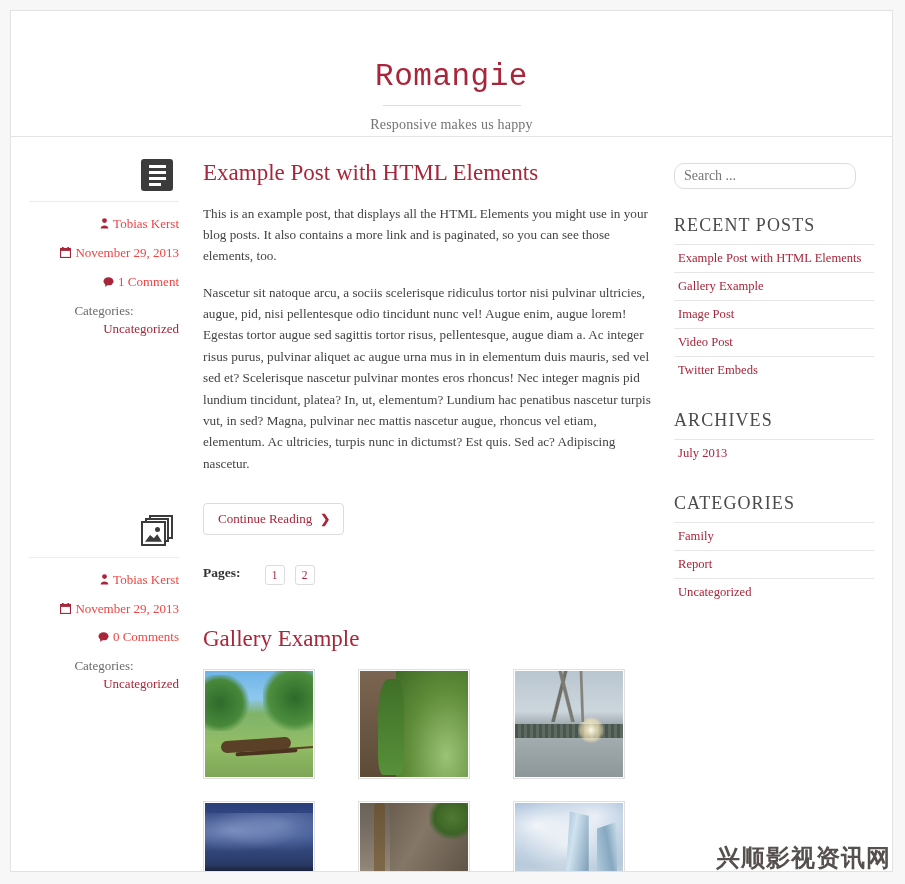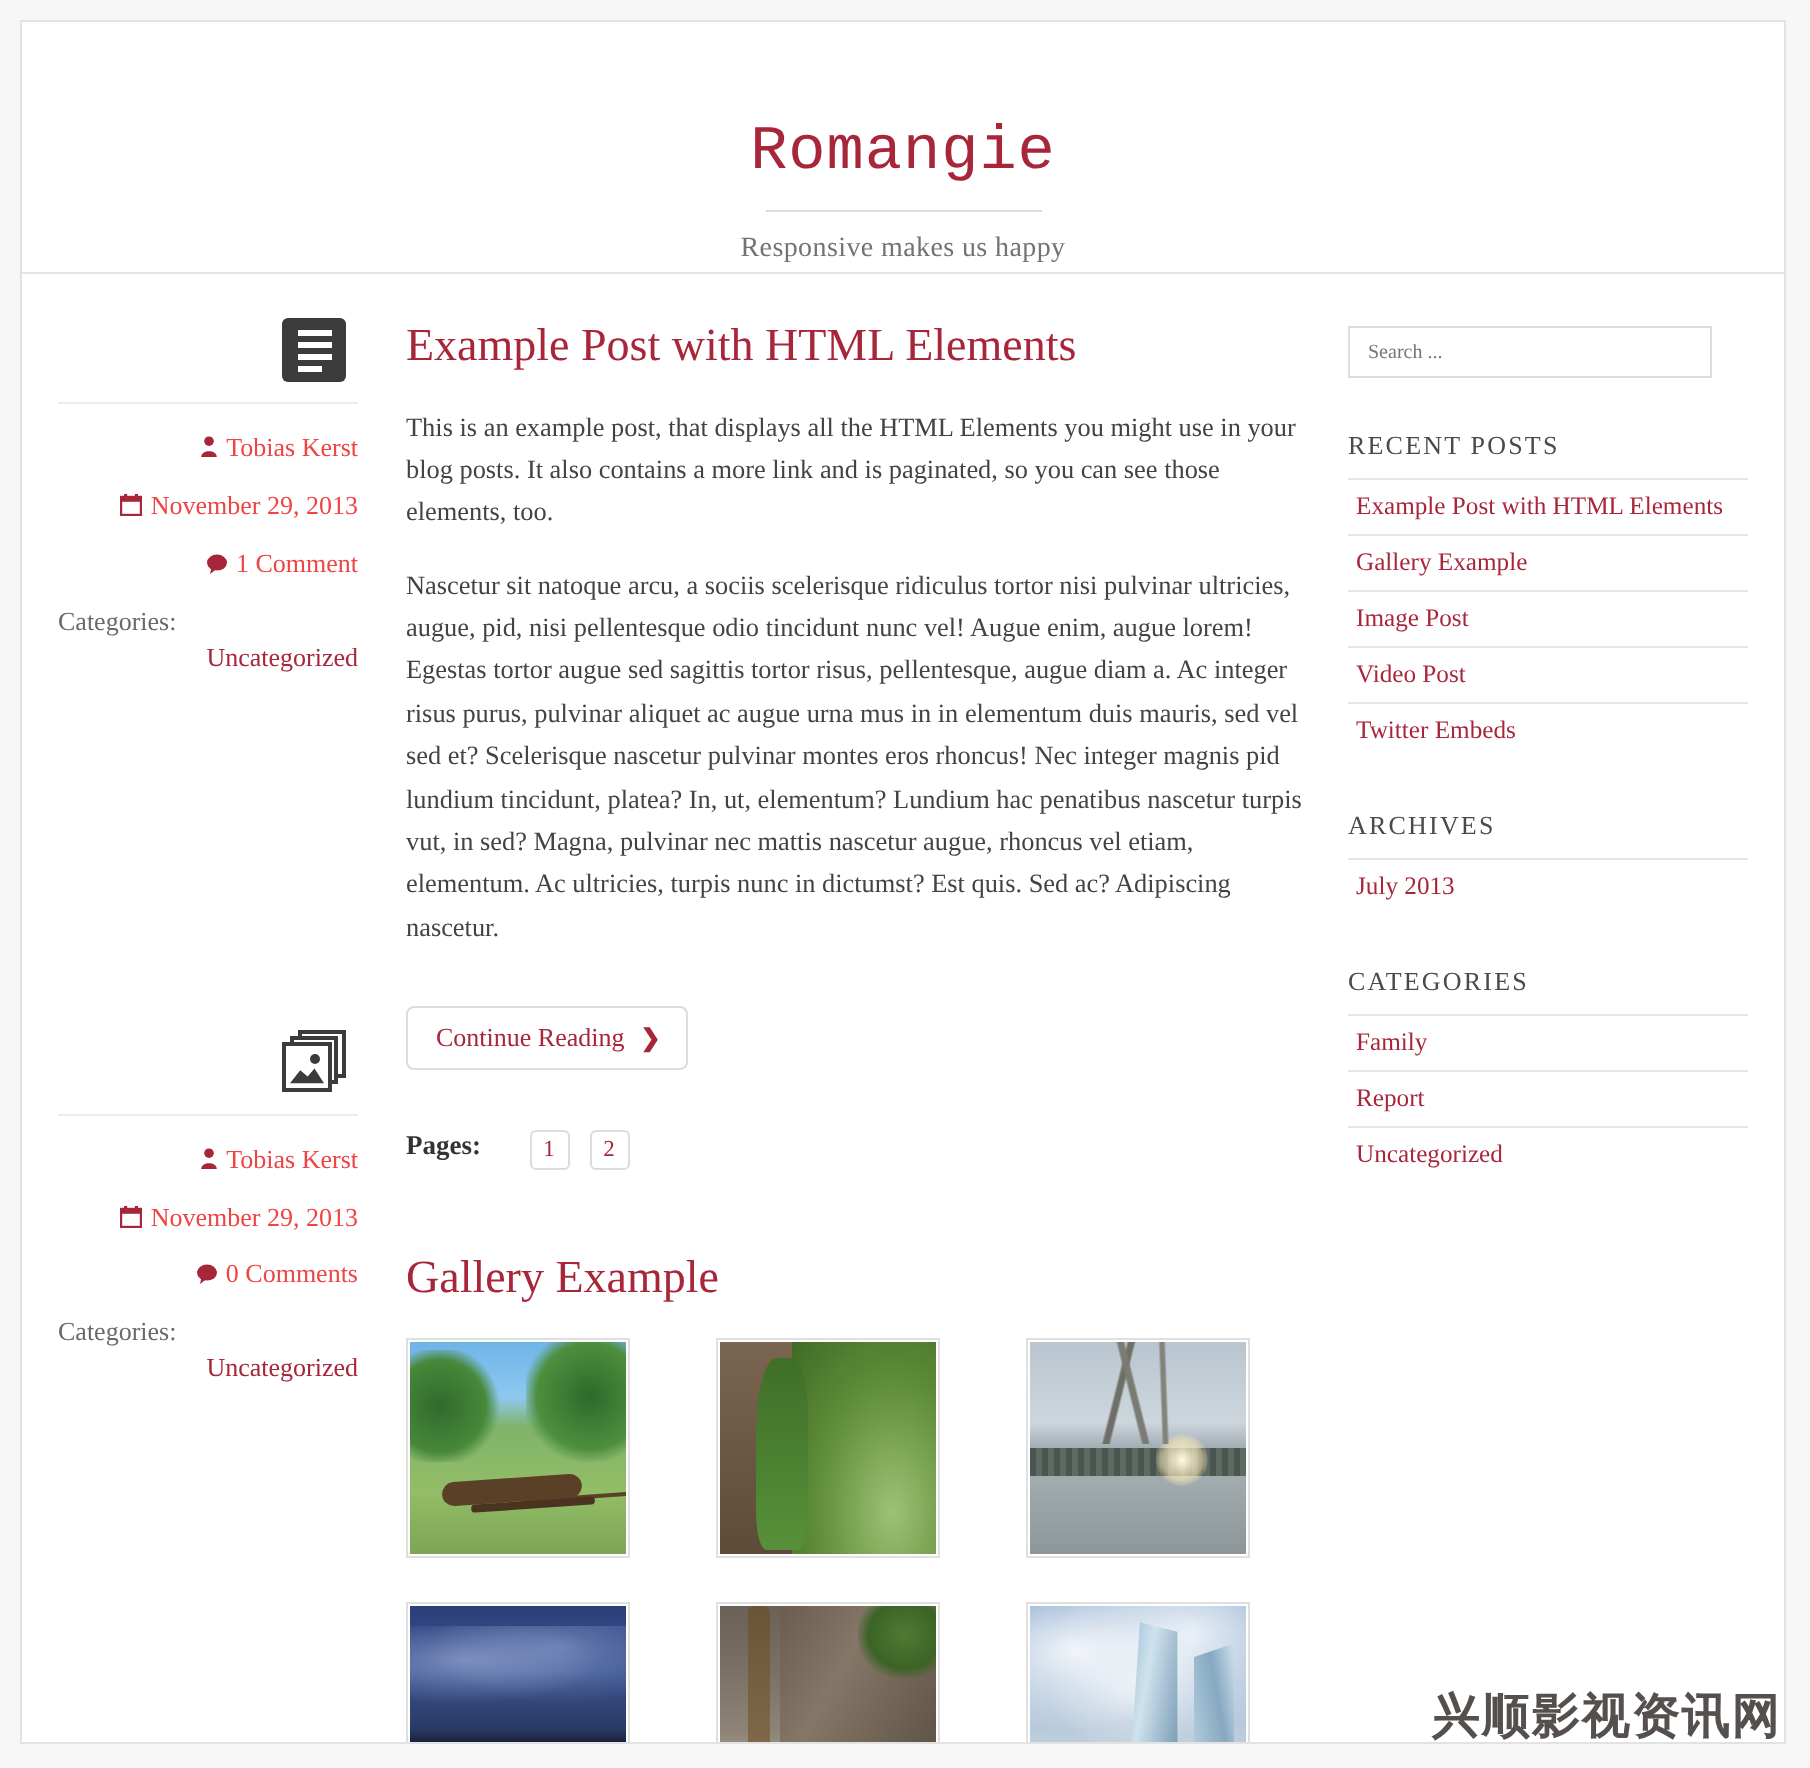--- a/index.html
+++ b/index.html
@@ -167,21 +167,21 @@
     line-height: 1.3;
   }
   .meta-line .mi {
     display: inline-block;
     margin-right: 4px;
     color: #a8263a;
     position: relative;
     top: 1px;
   }
   .meta-label {
-    text-align: left;
+    text-align: center;
     font-family: "Liberation Serif", serif;
     font-size: 13px;
     color: #6a6a6a;
     margin-bottom: 2px;
   }
   .meta-cat {
     text-align: right;
     font-family: "Liberation Serif", serif;
     font-size: 13px;
     color: #a8263a;
@@ -361,33 +361,33 @@
   .t6 .tower-b {
     position:absolute; right:6px; top:18%; width:20px; height:64%;
     background: linear-gradient(80deg, #b9d2e2 0%, #86a8c0 60%, #cde0ec 100%);
     clip-path: polygon(0% 10%, 100% 0%, 100% 100%, 0% 100%);
   }
   
   .search-input {
     width: 182px;
     height: 26px;
     border: 1px solid #dcdcdc;
-    border-radius: 0;
+    border-radius: 10px;
     box-sizing: border-box;
     padding: 0 9px;
     font-family: "Liberation Serif", serif;
-    font-size: 10px;
+    font-size: 14px;
     color: #9a9a9a;
     outline: none;
     background: #fff;
   }
   .widget { margin-top: 26px; }
   .widget-title {
     font-family: "Liberation Serif", serif;
-    font-size: 13px;
+    font-size: 18px;
     color: #4a4a4a;
     letter-spacing: 1.1px;
     margin-bottom: 8px;
   }
   .widget-list { list-style: none; margin: 0; padding: 0; }
   .widget-list li {
     border-top: 1px solid #e6e6e6;
     padding: 6px 0 6px 4px;
     font-family: "Liberation Serif", serif;
     font-size: 12.6px;

